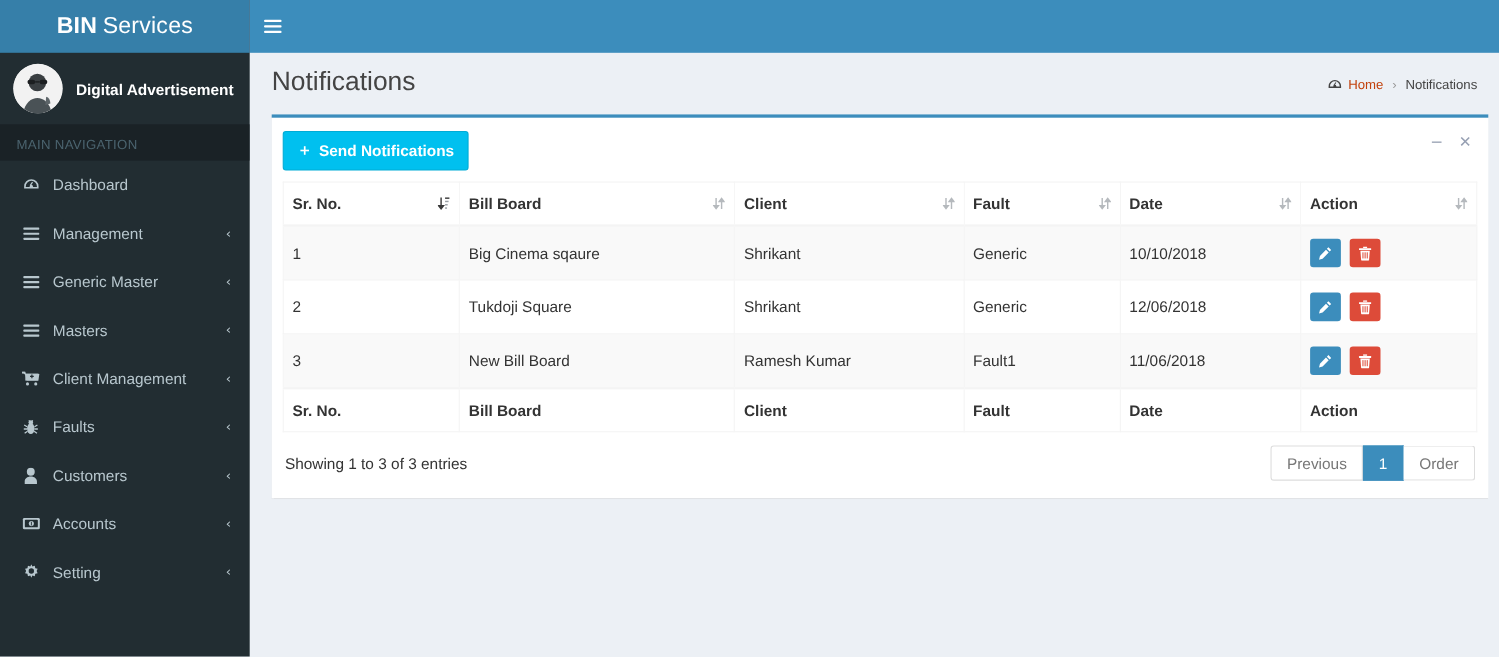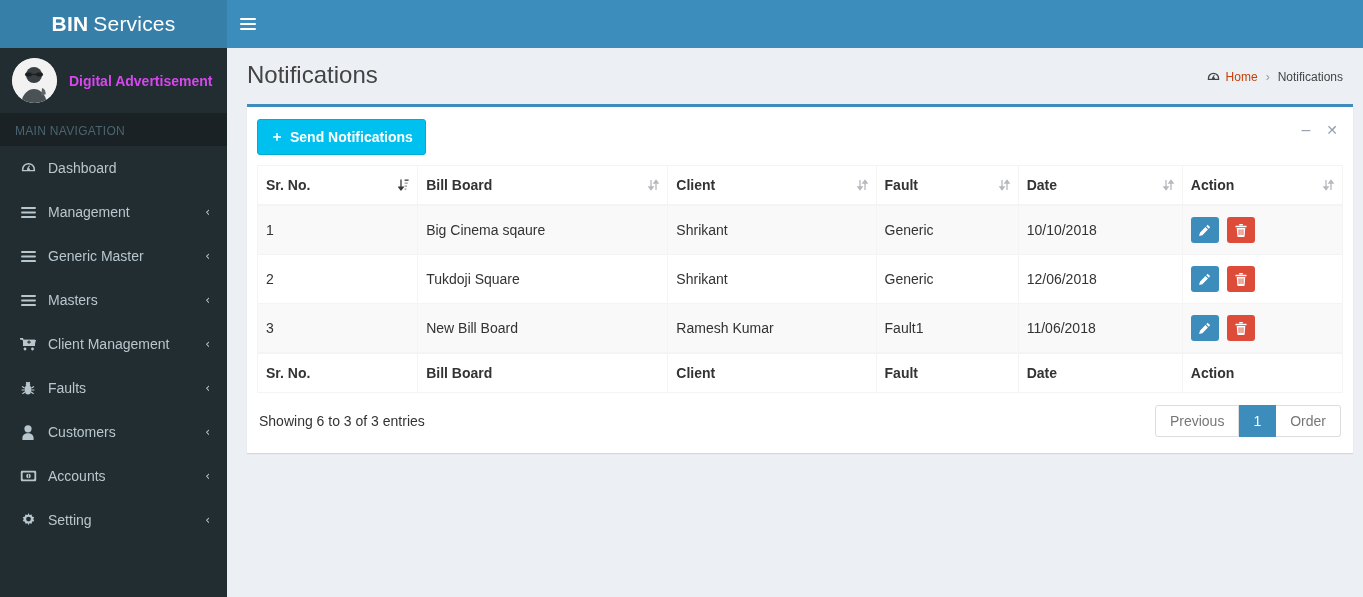--- a/index.html
+++ b/index.html
@@ -41,21 +41,21 @@
   }
   .avatar {
     width: 45px; height: 45px; border-radius: 50%;
     background: #e9e9e9;
     overflow: hidden;
     flex: 0 0 45px;
     position: relative;
   }
   .avatar svg { display: block; }
   .user-name {
-    color: #d946ef; font-weight: bold; font-size: 14px;
+    color: #ffffff; font-weight: bold; font-size: 14px;
     margin-left: 12px;
     white-space: nowrap;
     text-align: right;
   }
   .nav-header {
     background: #1a2226;
     color: #4b646f;
     font-size: 12px;
     padding: 11px 15px 11px 15px;
     letter-spacing: .3px;
@@ -560,21 +560,21 @@
                 <th>Bill Board</th>
                 <th>Client</th>
                 <th>Fault</th>
                 <th>Date</th>
                 <th>Action</th>
               </tr>
             </tfoot>
           </table>
 
           <div class="table-foot">
-            <div class="dt-info">Showing 6 to 3 of 3 entries</div>
+            <div class="dt-info">Showing 1 to 3 of 3 entries</div>
             <div class="pagination">
               <button class="pg muted">Previous</button>
               <button class="pg active">1</button>
               <button class="pg muted">Order</button>
             </div>
           </div>
 
         </div>
       </div>
     </div>

